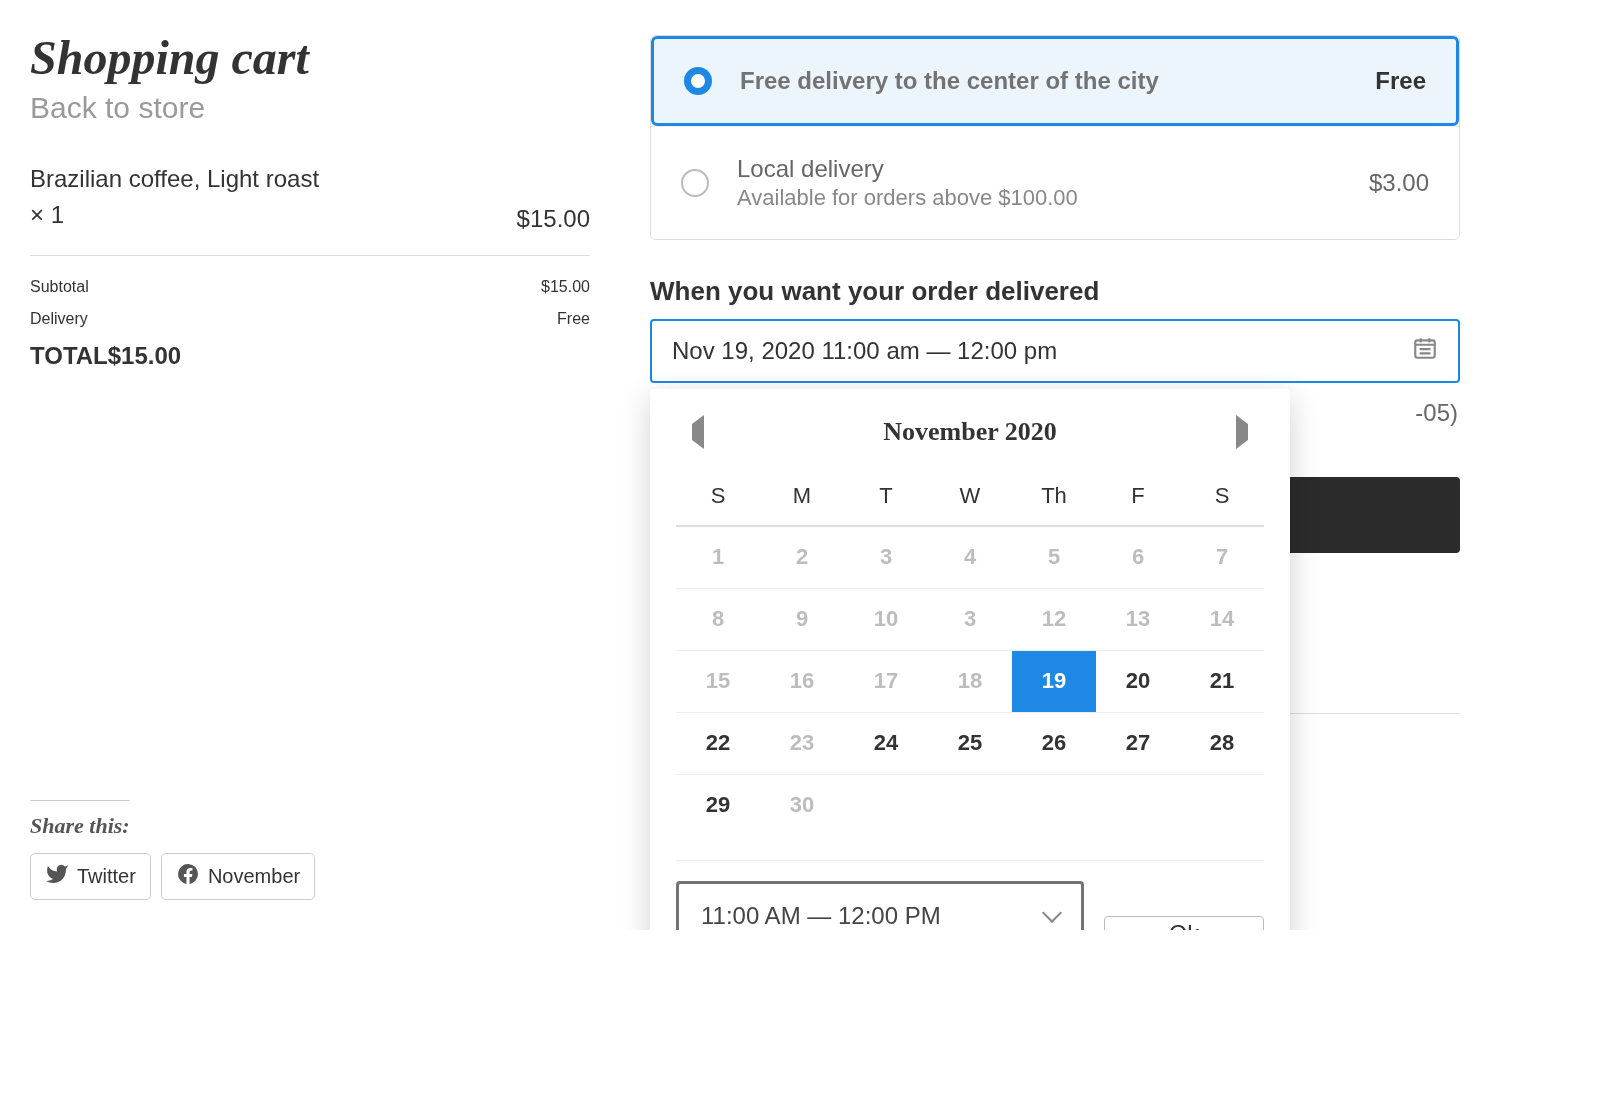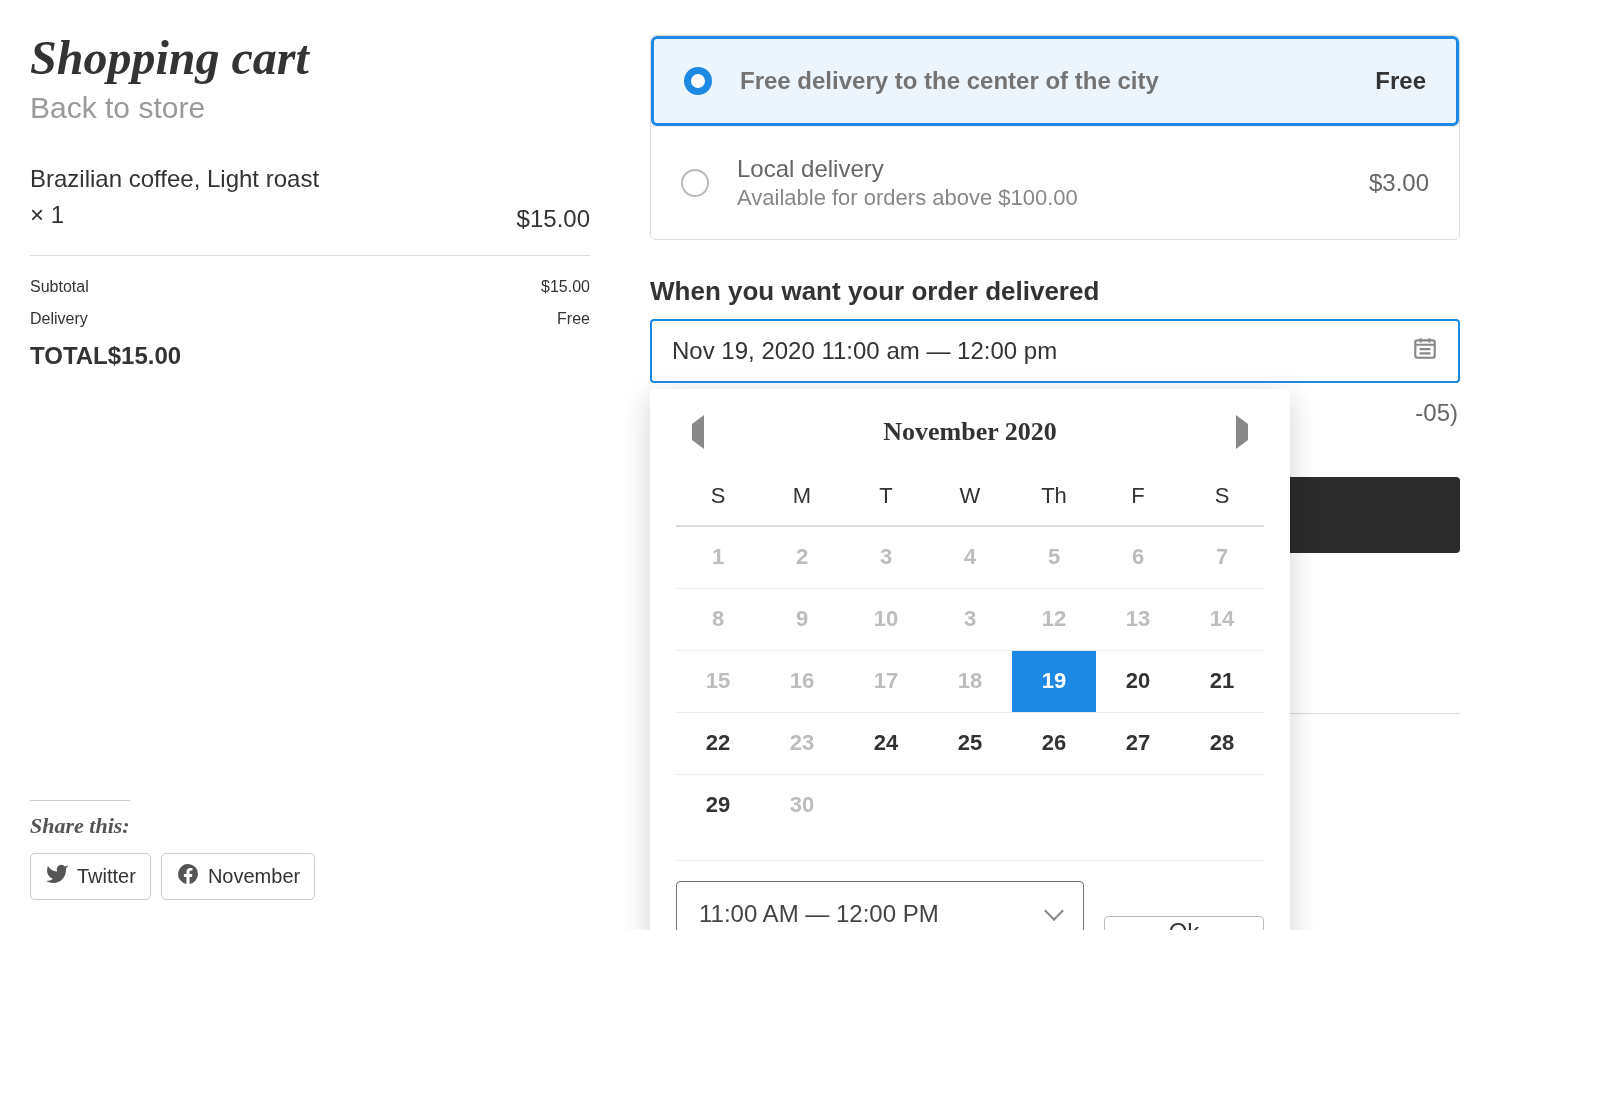--- a/index.html
+++ b/index.html
@@ -243,21 +243,21 @@
     gap: 20px;
     margin-top: 24px;
     padding-top: 20px;
     border-top: 1px solid #eee;
   }
   .time-select {
     flex: 1;
     display: flex;
     align-items: center;
     justify-content: space-between;
-    border: 1px solid #737373;
+    border: 3px solid #737373;
     border-radius: 4px;
     padding: 18px 22px;
     font-size: 24px;
     color: #444;
     cursor: pointer;
     background: #fff;
   }
   .chev {
     width: 14px; height: 14px;
     border-right: 2px solid #888;

